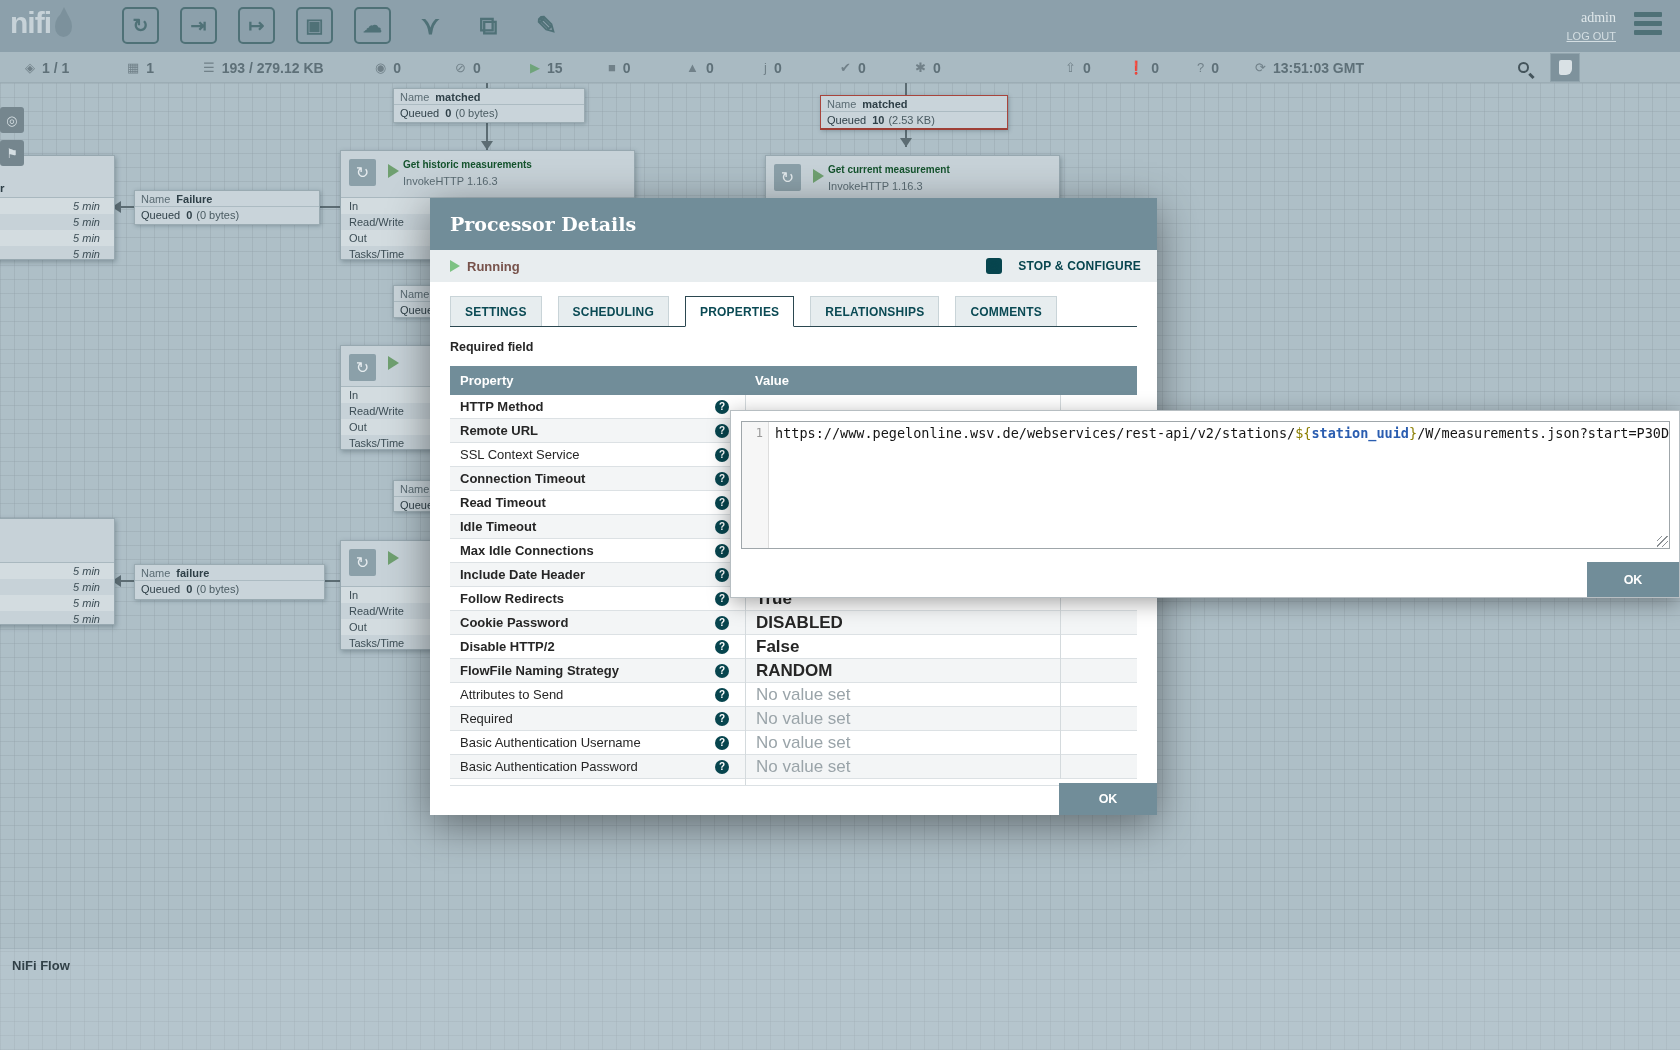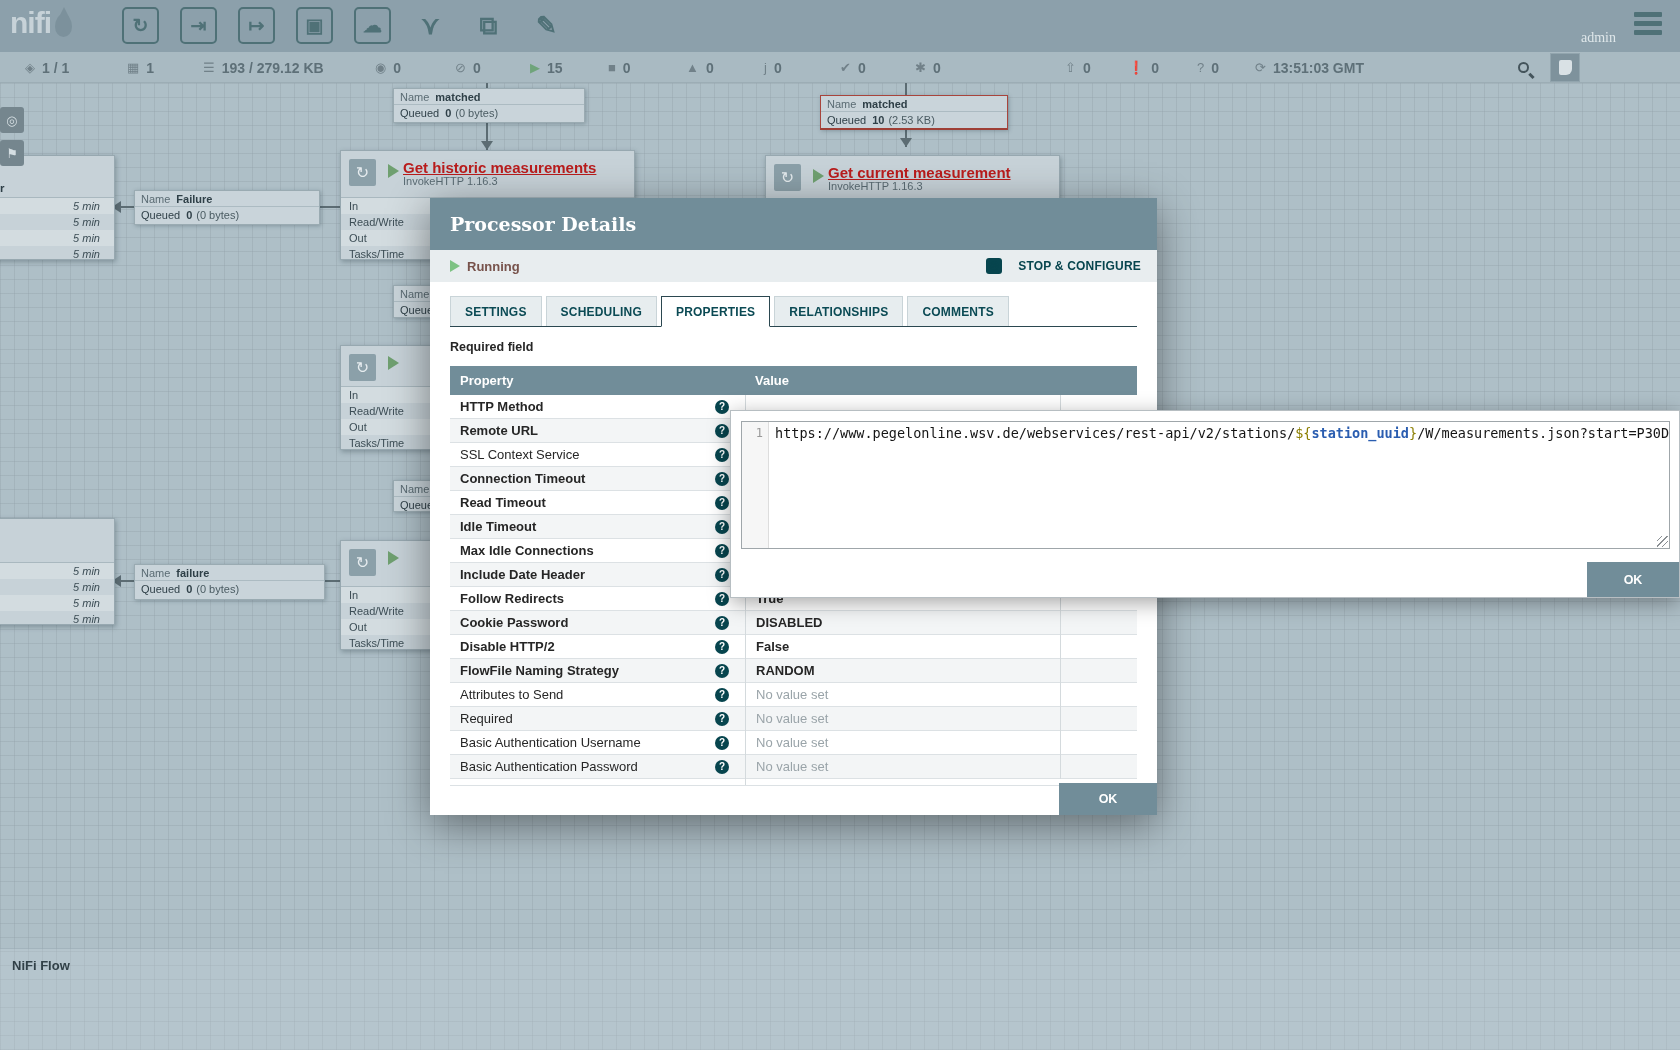--- a/index.html
+++ b/index.html
@@ -9,21 +9,21 @@
   
   .topbar { position:absolute; left:0; top:0; width:1680px; height:52px; background:#8CA0AB; z-index:1; }
   .logo { position:absolute; left:10px; top:6px; display:flex; align-items:center; }
   .logo-text { font-size:30px; font-weight:bold; color:#C7D2D8; letter-spacing:-1px; }
   .droplet { width:17px; height:23px; background:#7C919C; border-radius:50% 50% 50% 50% / 55% 55% 45% 45%; margin-left:4px; position:relative; top:2px; }
   .droplet:before { content:""; position:absolute; top:-7px; left:4px; border-left:5px solid transparent; border-right:5px solid transparent; border-bottom:10px solid #7C919C; }
   .tools { position:absolute; left:122px; top:7px; display:flex; gap:21px; }
   .tool { width:37px; height:37px; border:2px solid #4F7177; border-radius:5px; color:#4F7177;
     display:flex; align-items:center; justify-content:center; font-size:19px; font-weight:bold; }
   .tool.noborder { border-color:transparent; font-size:25px; }
-  .userbox { position:absolute; right:64px; top:8px; text-align:right;margin-top:20px; }
+  .userbox { position:absolute; right:64px; top:8px; text-align:right; }
   .user { color:#DFE7EA; font-size:14px; font-family:"Liberation Serif", serif; }
   .logout { color:#D4DEE2; font-size:11px; text-decoration:underline; display:block; margin-top:4px; cursor:pointer; }
   .burger { position:absolute; right:18px; top:12px; width:28px; cursor:pointer; }
   .burger div { height:5px; background:#4F7177; margin-bottom:4px; border-radius:1px; }
 
   
   .statusbar { position:absolute; left:0; top:52px; width:1680px; height:31px; background:#A9BAC2;
     border-bottom:1px solid #9CADB5; z-index:1; font-size:14px; color:#5E7078; }
   .sitem { position:absolute; top:0; height:31px; display:flex; align-items:center; gap:7px; }
   .sic { font-style:normal; font-size:13px; color:#718189; }
@@ -43,21 +43,21 @@
                      linear-gradient(90deg, rgba(150,166,174,.45) 1px, transparent 1px);
     background-size:14px 14px; z-index:1; }
   .bstrip { position:absolute; left:0; top:865px; right:0; bottom:0; background:rgba(205,216,222,.25); border-top:1px solid rgba(130,150,160,.35); }
   .crumb { position:absolute; left:12px; top:875px; font-size:13px; color:#314148; font-weight:bold; }
 
   .proc { position:absolute; background:#C7D2D8; border:1px solid #97A8B0; box-shadow:1px 2px 5px rgba(40,60,70,.35); }
   .pic { position:absolute; left:8px; top:8px; width:27px; height:27px; background:#8BA0A9; color:#E6ECEF;
     display:flex; align-items:center; justify-content:center; font-size:16px; border-radius:2px; }
   .pplay { position:absolute; left:47px; top:13px; width:0; height:0; border-top:7px solid transparent;
     border-bottom:7px solid transparent; border-left:11px solid #6FA070; }
-  .ptitle { position:absolute; left:62px; top:8px; font-size:15px; font-weight:bold; color:#b91c1c; white-space:nowrap;text-decoration:underline; }
+  .ptitle { position:absolute; left:62px; top:8px; font-size:10px; font-weight:bold; color:#14532d; white-space:nowrap; }
   .ptype { position:absolute; left:62px; top:24px; font-size:11px; color:#5A6B73; white-space:nowrap; }
   .pstats { position:absolute; left:0; right:0; border-top:1px solid #A9B8BF; }
   .prow { height:16px; line-height:16px; font-size:11px; color:#3C4D55; padding-left:8px; }
   .prow:nth-child(odd) { background:rgba(255,255,255,.22); }
   .ltim { position:absolute; right:14px; font-size:11px; color:#3C4D55;font-style:italic; }
   .lfrag { position:absolute; font-size:11.5px; font-weight:bold; color:#2E3F47; }
 
   .chip { position:absolute; width:24px; height:26px; background:#75868E; color:#D5DEE2; border-radius:3px;
     display:flex; align-items:center; justify-content:center; font-size:13px; }
 
@@ -79,40 +79,40 @@
   .dhead { height:52px; background:#718D99; color:#fff; display:flex; align-items:center; padding-left:20px;
     font-family:"DejaVu Serif", serif; font-weight:bold; font-size:19px; }
   .dstatus { height:32px; background:#E8EDEF; display:flex; align-items:center; padding:0 16px 0 20px; }
   .runplay { width:0; height:0; border-top:6px solid transparent; border-bottom:6px solid transparent; border-left:10px solid #7DC283; margin-right:7px; }
   .runtext { font-size:13px; font-weight:bold; color:#77524B; }
   .stopcfg { margin-left:auto; display:flex; align-items:center; gap:16px; cursor:pointer; }
   .gearchip { width:16px; height:16px; background:#07454E; border-radius:3px; color:#fff; font-size:12px; line-height:16px; text-align:center; }
   .stopcfg span { font-size:12px; font-weight:bold; color:#07454E; letter-spacing:.2px; }
 
   .dbody { position:relative; padding:14px 20px 0 20px; }
-  .tabs { display:flex; gap:4px; border-bottom:1px solid #2B4750; height:31px; }
+  .tabs { display:flex; gap:16px; border-bottom:1px solid #2B4750; height:31px; }
   .tab { background:#E7EDEF; border:1px solid #C9D4D8; border-bottom:none; color:#0B4A54; font-size:12px; font-weight:bold;
     display:flex; align-items:center; justify-content:center; padding:0 14px; min-width:78px; cursor:pointer; letter-spacing:.2px; }
   .tab.sel { background:#fff; border:1px solid #2B4750; border-bottom:1px solid #fff; margin-bottom:-1px; }
 
   .reqnote { margin-top:13px; font-size:12.5px; font-weight:bold; color:#262626; }
 
   .ptable { margin-top:12px; width:687px; }
   .thead { height:29px; background:#718D99; color:#fff; font-size:13px; font-weight:bold; display:flex; align-items:center; }
   .thead .c1 { width:295px; padding-left:10px; }
   .thead .c2 { width:315px; padding-left:10px; }
   .tbodyc { height:391px; overflow:hidden; border-bottom:1px solid #DCE1E4; }
   .trow { height:24px; display:flex; align-items:center; border-bottom:1px solid #DCE1E4; background:#fff; }
   .trow.alt { background:#F3F5F6; }
   .tname { width:265px; padding-left:10px; font-size:13px; color:#262626; white-space:nowrap; overflow:hidden; }
   .tname.req { font-weight:bold; }
   .thelp { width:30px; display:flex; justify-content:flex-start; }
   .qicon { width:14px; height:14px; border-radius:50%; background:#07454E; color:#fff; font-size:10px; font-weight:bold;
     text-align:center; line-height:14px; }
-  .tval { width:315px; padding-left:10px; font-size:13px; font-weight:bold; color:#262626; border-left:1px solid #D4DADD;
+  .tval { width:315px; padding-left:10px; font-size:17px; font-weight:bold; color:#262626; border-left:1px solid #D4DADD;
     height:24px; line-height:24px; white-space:nowrap; overflow:hidden; }
   .tval.ph { font-weight:normal; color:#9AA4A9; }
   .textra { flex:1; height:24px; border-left:1px solid #D4DADD; }
   .sliver { height:7px; overflow:hidden; display:flex; background:#fff; }
   .sliver .sp1 { width:265px; padding-left:10px; }
   .sliver .shelp { width:30px; padding-top:3px; }
   .sliver .sv { width:315px; border-left:1px solid #D4DADD; }
   .dok { position:absolute; right:0; bottom:0; width:98px; height:32px; background:#718D99; color:#fff;
     font-size:12.5px; font-weight:bold; display:flex; align-items:center; justify-content:center; cursor:pointer; }
 

